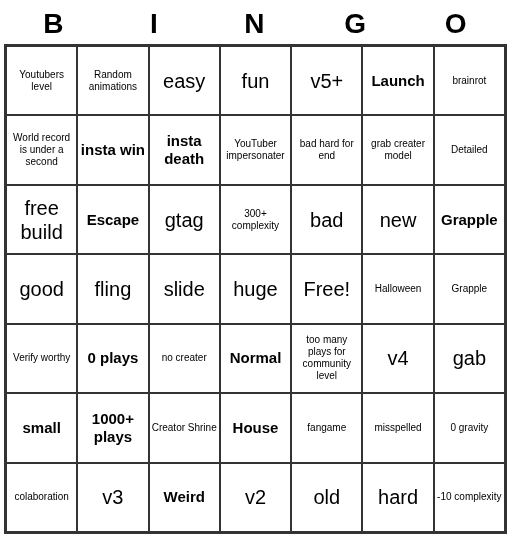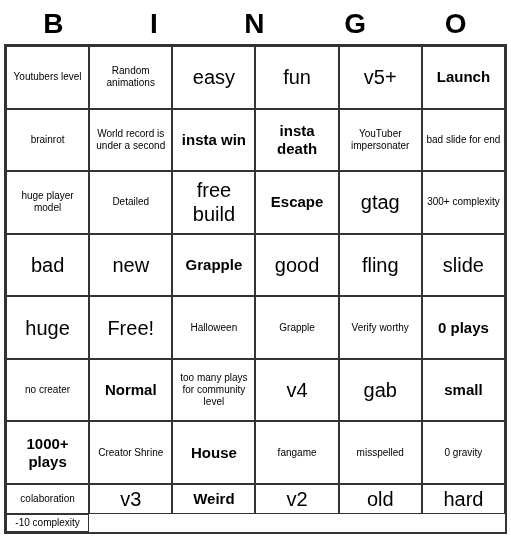--- a/index.html
+++ b/index.html
@@ -22,21 +22,21 @@
       font-weight: bold;
       padding: 4px 0 4px 0;
       letter-spacing: 2px;
     }
     .bingo-title span {
       flex: 1;
       text-align: center;
     }
     .bingo-grid {
       display: grid;
-      grid-template-columns: repeat(6, 1fr);
+      grid-template-columns: repeat(7, 1fr);
       grid-template-rows: repeat(7, 1fr);
       width: 503px;
       height: 490px;
       border: 2px solid #333;
     }
     .cell {
       border: 1px solid #333;
       display: flex;
       align-items: center;
       justify-content: center;
@@ -75,22 +75,22 @@
     <div class="cell small-text">Random animations</div>
     <div class="cell large-text">easy</div>
     <div class="cell large-text">fun</div>
     <div class="cell large-text">v5+</div>
     <div class="cell medium-text">Launch</div>
     <div class="cell small-text">brainrot</div>
     <div class="cell small-text">World record is under a second</div>
     <div class="cell medium-text">insta win</div>
     <div class="cell medium-text">insta death</div>
     <div class="cell small-text">YouTuber impersonater</div>
-    <div class="cell small-text">bad slide for end</div>
-    <div class="cell small-text">huge player model</div>
+    <div class="cell small-text">bad hard for end</div>
+    <div class="cell small-text">grab creater model</div>
     <div class="cell small-text">Detailed</div>
     <div class="cell large-text">free build</div>
     <div class="cell medium-text">Escape</div>
     <div class="cell large-text">gtag</div>
     <div class="cell small-text">300+ complexity</div>
     <div class="cell large-text">bad</div>
     <div class="cell large-text">new</div>
     <div class="cell medium-text">Grapple</div>
     <div class="cell large-text">good</div>
     <div class="cell large-text">fling</div>

